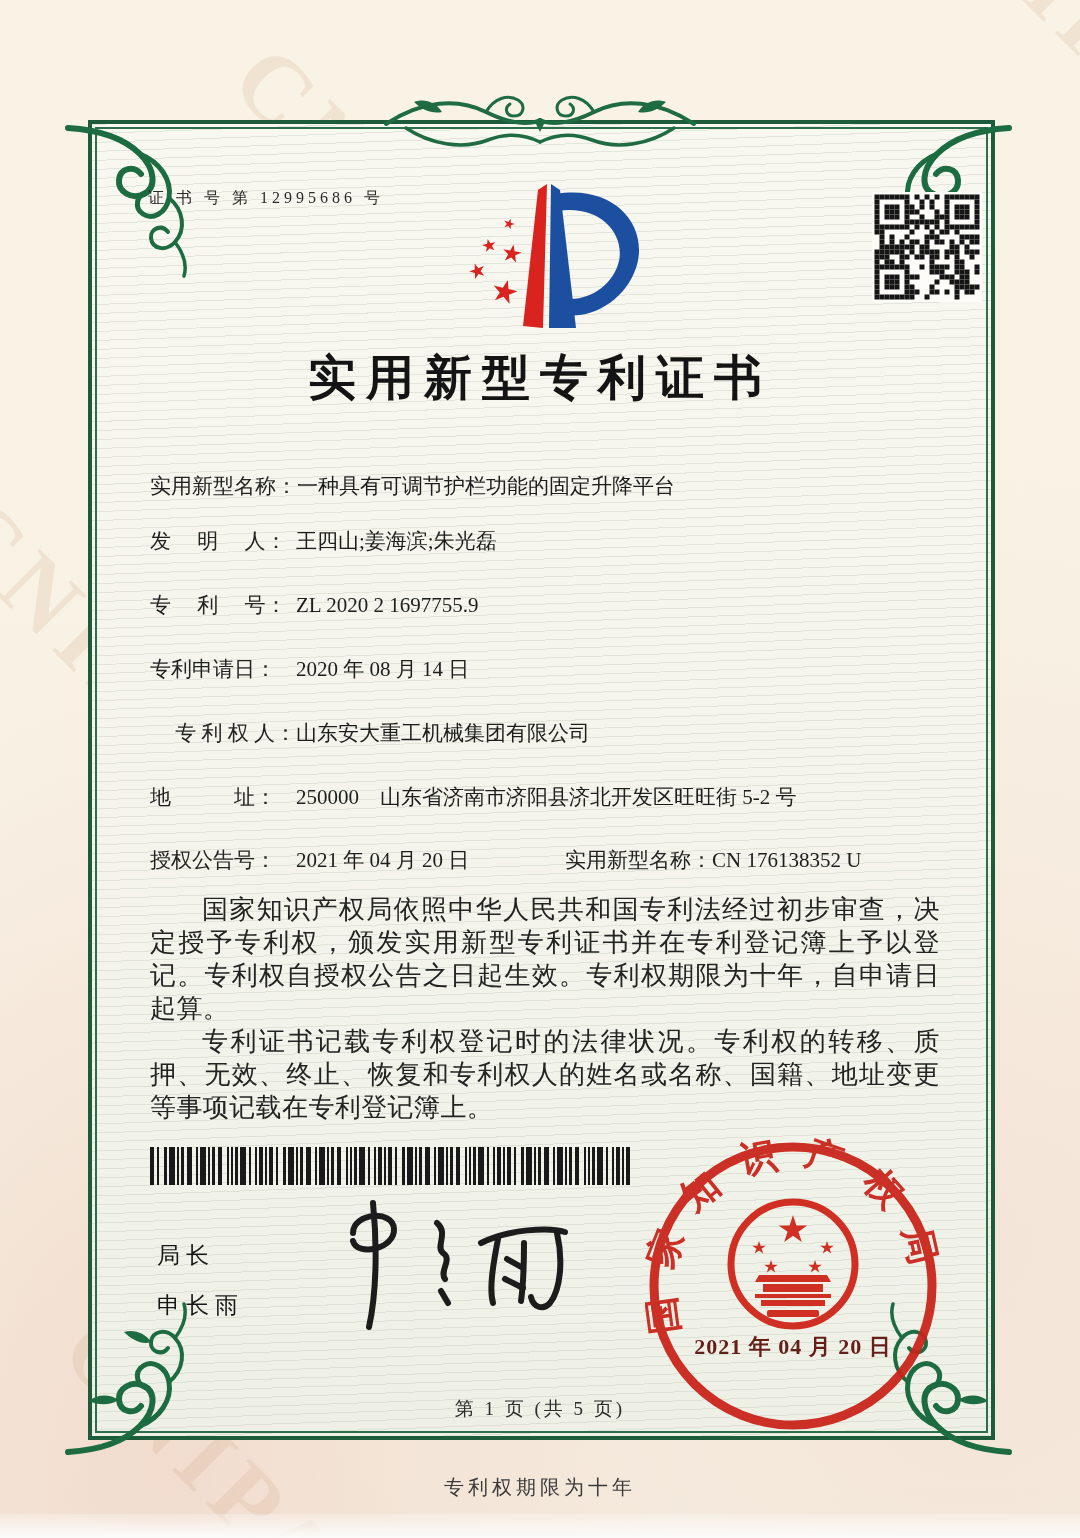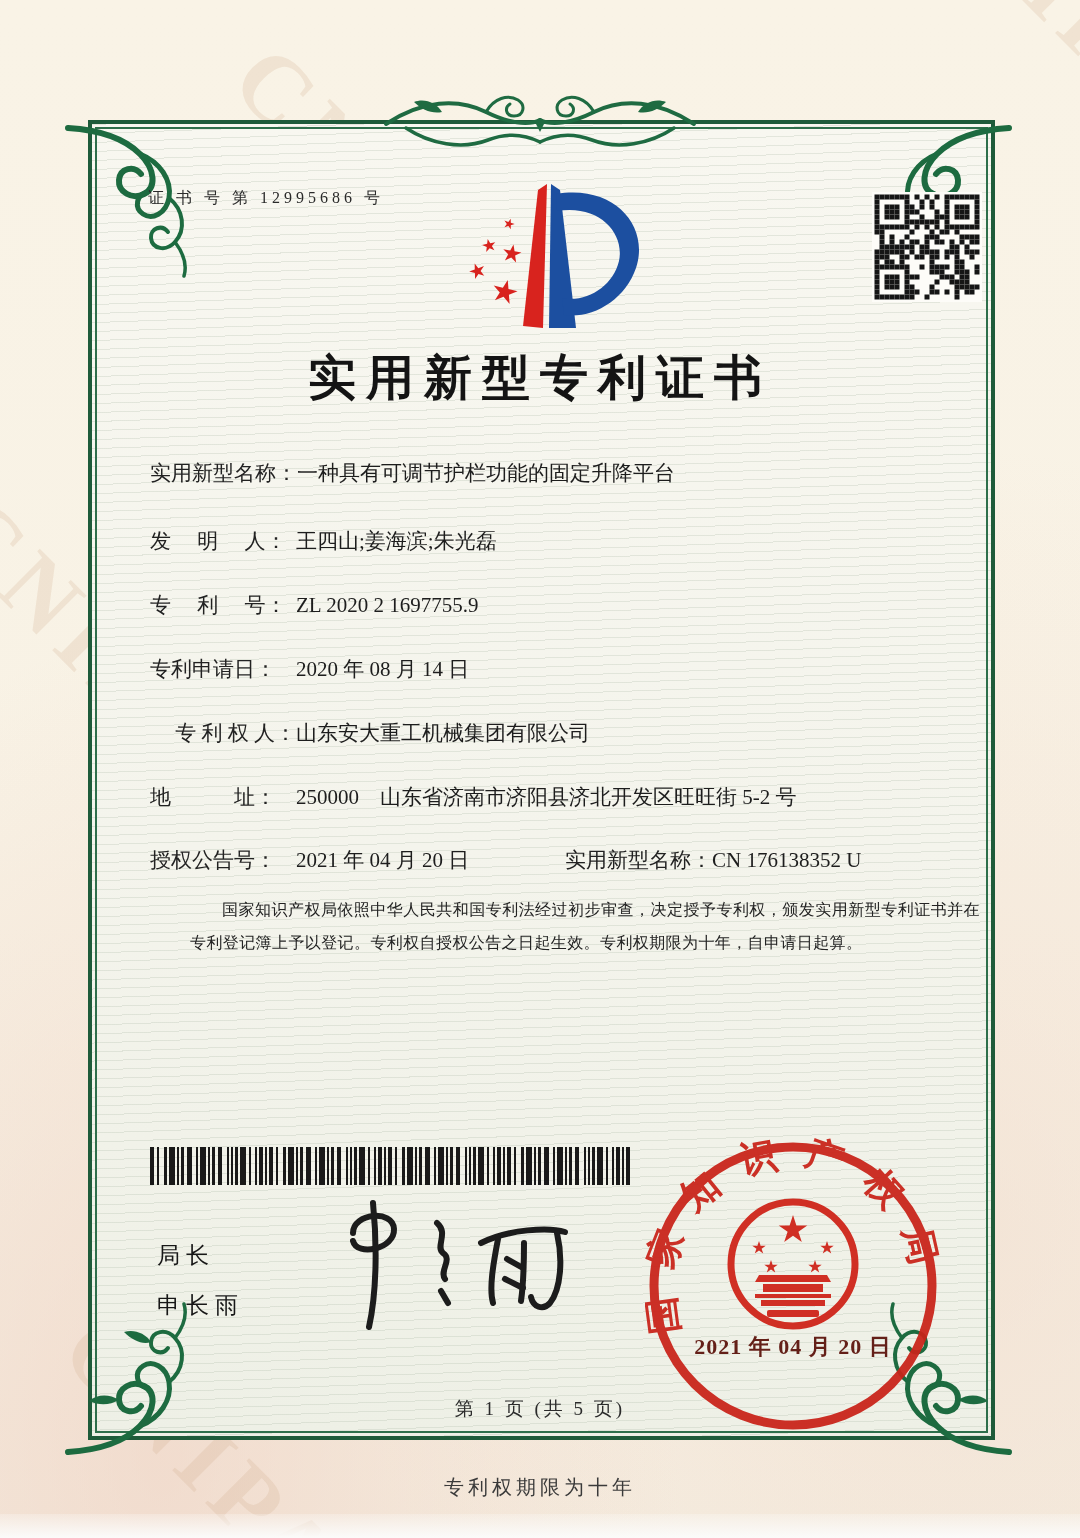--- a/index.html
+++ b/index.html
@@ -32,22 +32,22 @@
   .cert-no{left:148px;top:188px;font-size:16px;letter-spacing:4px;color:#2a2a2a;}
   .title{
     left:0;top:330px;width:1080px;text-align:center;
     font-size:48px;font-weight:bold;letter-spacing:10px;color:#141414;margin-top:16px;
   }
   .row{left:150px;font-size:21px;white-space:nowrap;}
   .row .lbl{display:inline-block;min-width:146px;color:#222;}
   .row .val{color:#1d1d1d;}
   .grant-right{left:565px;}
   .paras{
-    left:150px;top:893px;width:790px;font-size:16px;line-height:33px;
-    text-align:justify;letter-spacing:.4px;color:#232323;margin-left:40px;
+    left:150px;top:893px;width:790px;font-size:26px;line-height:33px;
+    text-align:justify;letter-spacing:.4px;color:#232323;
   }
   .paras p{margin:0;text-indent:2em;}
   .barcode{left:150px;top:1147px;width:496px;height:38px;font-size:0;}
   .barcode i{display:inline-block;height:100%;background:#191919;}
   .sig-label{left:157px;font-size:23px;letter-spacing:6px;color:#171717;}
   .page-ind{left:0;top:1396px;width:1080px;text-align:center;font-size:19px;letter-spacing:3px;color:#2b2b2b;}
   .footer-note{left:0;top:1474px;width:1080px;text-align:center;font-size:20px;letter-spacing:4px;color:#3a3a3a;}
   .bottom-strip{left:0;top:1514px;width:1080px;height:24px;background:linear-gradient(180deg,rgba(252,252,251,.25),#fbfbfa);}
   .seal-wrap{left:645px;top:1138px;width:296px;height:296px;}
   svg{display:block;}
@@ -378,21 +378,21 @@
       <rect x="92.5" y="97.5" width="5" height="5"></rect>
       <rect x="97.5" y="97.5" width="5" height="5"></rect>
       <rect x="37.5" y="102.5" width="5" height="5"></rect>
       <rect x="52.5" y="102.5" width="5" height="5"></rect>
       <rect x="82.5" y="102.5" width="5" height="5"></rect>
     </g>
 </svg>
 
 <div class="abs title">实用新型专利证书</div>
 
-<div class="abs row" style="top:459px;">
+<div class="abs row" style="top:472px;">
   <span class="lbl">实用新型名称：</span><span class="val">一种具有可调节护栏功能的固定升降平台</span>
 </div>
 <div class="abs row" style="top:527px;">
   <span class="lbl">发　 明 　人：</span><span class="val">王四山;姜海滨;朱光磊</span>
 </div>
 <div class="abs row" style="top:591px;">
   <span class="lbl">专　 利 　号：</span><span class="val">ZL 2020 2 1697755.9</span>
 </div>
 <div class="abs row" style="top:655px;">
   <span class="lbl">专利申请日：</span><span class="val">2020 年 08 月 14 日</span>
@@ -405,20 +405,21 @@
 </div>
 <div class="abs row" style="top:846px;">
   <span class="lbl">授权公告号：</span><span class="val">2021 年 04 月 20 日</span>
 </div>
 <div class="abs row grant-right" style="top:846px;">
   <span class="lbl" style="min-width:0;">实用新型名称：</span><span class="val">CN 176138352 U</span>
 </div>
 
 <div class="abs paras">
   <p>国家知识产权局依照中华人民共和国专利法经过初步审查，决定授予专利权，颁发实用新型专利证书并在专利登记簿上予以登记。专利权自授权公告之日起生效。专利权期限为十年，自申请日起算。</p>
+  <p>专利证书记载专利权登记时的法律状况。专利权的转移、质押、无效、终止、恢复和专利权人的姓名或名称、国籍、地址变更等事项记载在专利登记簿上。</p>
 </div>
 
 <div class="abs barcode"><i style="width:4px;margin-right:3px"></i><i style="width:2px;margin-right:5px"></i><i style="width:3px;margin-right:2px"></i><i style="width:6px;margin-right:2px"></i><i style="width:2px;margin-right:2px"></i><i style="width:3px;margin-right:3px"></i><i style="width:5px;margin-right:4px"></i><i style="width:2px;margin-right:2px"></i><i style="width:6px;margin-right:2px"></i><i style="width:2px;margin-right:2px"></i><i style="width:3px;margin-right:3px"></i><i style="width:4px;margin-right:5px"></i><i style="width:2px;margin-right:2px"></i><i style="width:2px;margin-right:2px"></i><i style="width:3px;margin-right:2px"></i><i style="width:6px;margin-right:3px"></i><i style="width:2px;margin-right:4px"></i><i style="width:2px;margin-right:2px"></i><i style="width:4px;margin-right:2px"></i><i style="width:2px;margin-right:2px"></i><i style="width:4px;margin-right:3px"></i><i style="width:2px;margin-right:5px"></i><i style="width:3px;margin-right:2px"></i><i style="width:6px;margin-right:2px"></i><i style="width:2px;margin-right:2px"></i><i style="width:3px;margin-right:3px"></i><i style="width:5px;margin-right:4px"></i><i style="width:2px;margin-right:2px"></i><i style="width:6px;margin-right:2px"></i><i style="width:2px;margin-right:2px"></i><i style="width:3px;margin-right:3px"></i><i style="width:4px;margin-right:5px"></i><i style="width:2px;margin-right:2px"></i><i style="width:2px;margin-right:2px"></i><i style="width:3px;margin-right:2px"></i><i style="width:6px;margin-right:3px"></i><i style="width:2px;margin-right:4px"></i><i style="width:2px;margin-right:2px"></i><i style="width:4px;margin-right:2px"></i><i style="width:2px;margin-right:2px"></i><i style="width:4px;margin-right:3px"></i><i style="width:2px;margin-right:5px"></i><i style="width:3px;margin-right:2px"></i><i style="width:6px;margin-right:2px"></i><i style="width:2px;margin-right:2px"></i><i style="width:3px;margin-right:3px"></i><i style="width:5px;margin-right:4px"></i><i style="width:2px;margin-right:2px"></i><i style="width:6px;margin-right:2px"></i><i style="width:2px;margin-right:2px"></i><i style="width:3px;margin-right:3px"></i><i style="width:4px;margin-right:5px"></i><i style="width:2px;margin-right:2px"></i><i style="width:2px;margin-right:2px"></i><i style="width:3px;margin-right:2px"></i><i style="width:6px;margin-right:3px"></i><i style="width:2px;margin-right:4px"></i><i style="width:2px;margin-right:2px"></i><i style="width:4px;margin-right:2px"></i><i style="width:2px;margin-right:2px"></i><i style="width:4px;margin-right:3px"></i><i style="width:2px;margin-right:5px"></i><i style="width:3px;margin-right:2px"></i><i style="width:6px;margin-right:2px"></i><i style="width:2px;margin-right:2px"></i><i style="width:3px;margin-right:3px"></i><i style="width:5px;margin-right:4px"></i><i style="width:2px;margin-right:2px"></i><i style="width:6px;margin-right:2px"></i><i style="width:2px;margin-right:2px"></i><i style="width:3px;margin-right:3px"></i><i style="width:4px;margin-right:5px"></i><i style="width:2px;margin-right:2px"></i><i style="width:2px;margin-right:2px"></i><i style="width:3px;margin-right:2px"></i><i style="width:6px;margin-right:3px"></i><i style="width:2px;margin-right:4px"></i><i style="width:2px;margin-right:2px"></i><i style="width:4px;margin-right:2px"></i><i style="width:2px;margin-right:2px"></i><i style="width:4px;margin-right:3px"></i></div>
 
 <div class="abs sig-label" style="top:1240px;">局长</div>
 <div class="abs sig-label" style="top:1290px;">申长雨</div>
 
 <svg class="abs" style="left:295px;top:1195px;" width="320" height="150" viewBox="0 0 320 150">
   <g fill="none" stroke="#1c1c1c" stroke-width="6" stroke-linecap="round">
     <path d="M58 38 C58 18 98 14 99 34 C100 54 62 62 58 46"></path>

